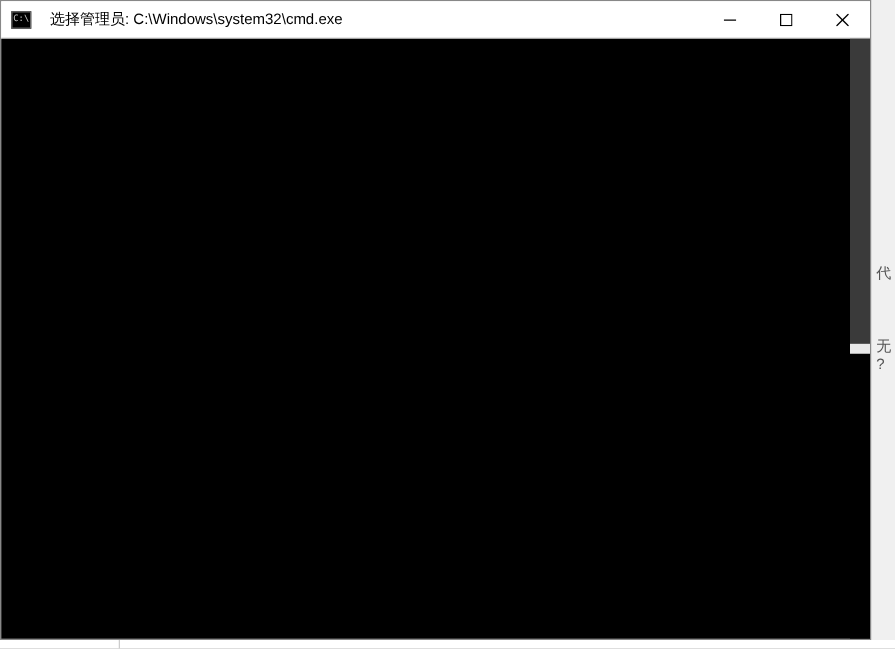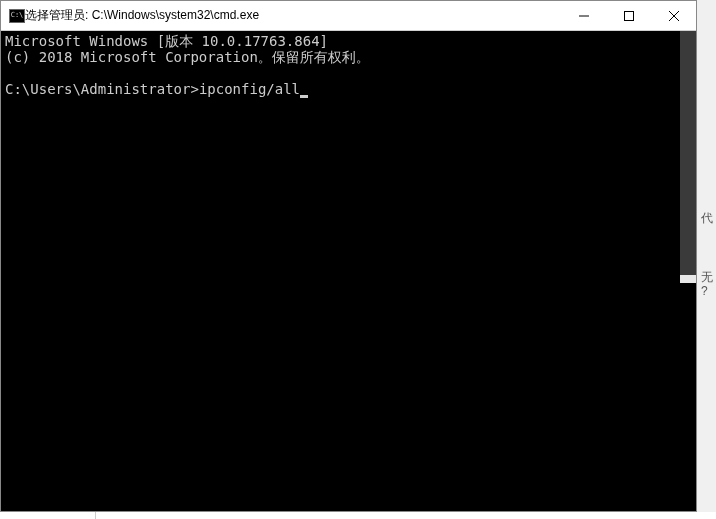--- a/index.html
+++ b/index.html
@@ -48,21 +48,21 @@
       display: flex;
       align-items: center;
       justify-content: center;
       color: #ccc;
       font-size: 7px;
       font-family: monospace;
       line-height: 1;
     }
     
     .title-text {
-      margin-left: 0;
+      margin-left: 15px;
       font-size: 12px;
       color: #000;
       flex: 1;
     }
     
     .window-controls {
       display: flex;
       height: 100%;
     }
     
@@ -196,24 +196,20 @@
       <button class="win-btn close">
         <svg viewBox="0 0 10 10">
             <line x1="0" y1="0" x2="10" y2="10" stroke="#000" stroke-width="1"></line>
             <line x1="10" y1="0" x2="0" y2="10" stroke="#000" stroke-width="1"></line>
           </svg>
       </button>
     </div>
   </div>
 
   <div class="terminal">
-    <div class="terminal-content"><span>Microsoft Windows [版本 10.0.17763.864]</span>
-<span>(c) 2018 Microsoft Corporation。保留所有权利。</span>
-
-<span>C:\Users\Administrator&gt;</span><span>ipconfig/all</span><span class="cursor"></span></div>
 
     <div class="scrollbar">
       <div class="scrollbar-thumb"></div>
       <div class="scrollbar-marker"></div>
     </div>
   </div>
 </div>
 
 <div class="bottom-strip"></div>
 <div class="bottom-divider"></div>

